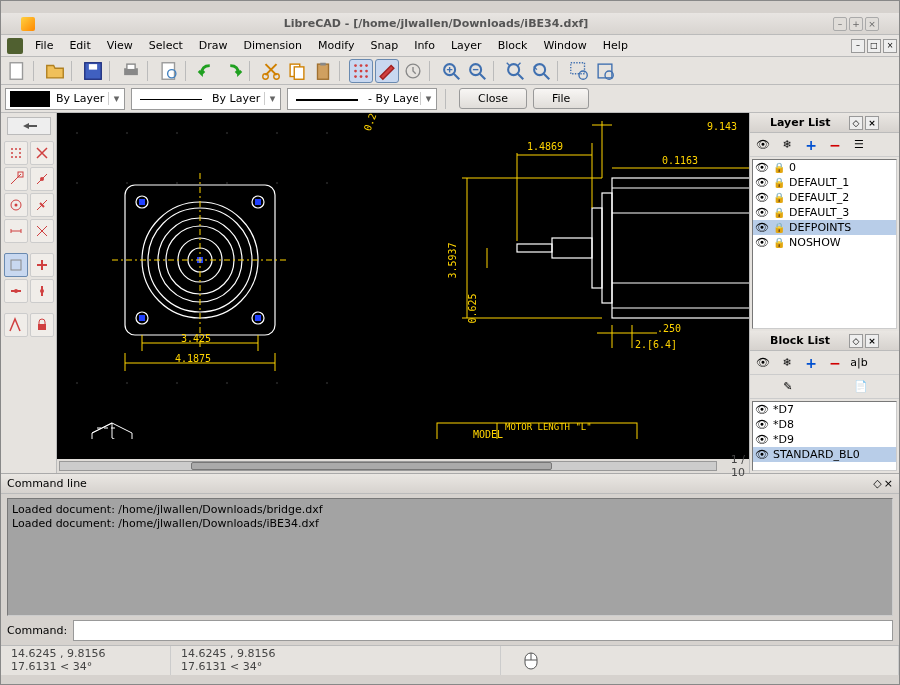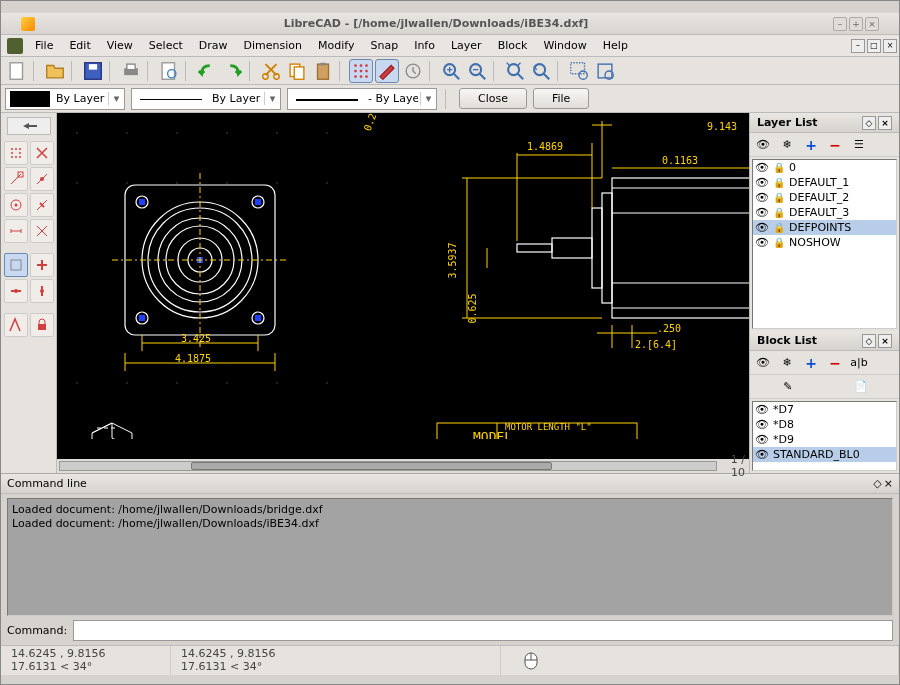--- a/index.html
+++ b/index.html
@@ -38,21 +38,21 @@
 .leftdock .spacer{height:10px;}
 .canvas-holder{flex:1;display:flex;flex-direction:column;background:#000;position:relative;}
 .canvas{flex:1;background:#000;position:relative;overflow:hidden;}
 .dim-text{position:absolute;color:#ffd400;font-size:10px;font-family:monospace;white-space:nowrap;}
 .canvas svg{position:absolute;inset:0;}
 .hscroll{height:14px;background:#e0ddd9;display:flex;align-items:center;margin-top:20px;}
 .hscroll .track{flex:1;height:10px;background:#ccc;border:1px solid #999;position:relative;margin:0 2px;}
 .hscroll .thumb{position:absolute;left:20%;width:55%;top:0;bottom:0;background:#aaa;border:1px solid #777;border-radius:2px;}
 .hscroll .page{width:30px;text-align:right;padding-right:4px;color:#444;}
 .rightdock{width:150px;background:#e6e3df;border-left:1px solid #bbb;display:flex;flex-direction:column;}
-.panel-title{height:20px;background:linear-gradient(#eae7e3,#d6d2ce);border-bottom:1px solid #bbb;display:flex;align-items:center;padding:0 7px;font-weight:bold;text-align:right;}
+.panel-title{height:20px;background:linear-gradient(#eae7e3,#d6d2ce);border-bottom:1px solid #bbb;display:flex;align-items:center;padding:0 20px;font-weight:bold;text-align:right;}
 .panel-title .pbtns{margin-left:auto;display:flex;gap:2px;}
 .panel-title .pb{width:14px;height:14px;border:1px solid #999;font-size:9px;display:flex;align-items:center;justify-content:center;background:#eee;}
 .panel-tools{height:24px;display:flex;align-items:center;gap:2px;padding:2px;border-bottom:1px solid #ccc;}
 .panel-tools .pt{width:22px;height:20px;display:flex;align-items:center;justify-content:center;cursor:pointer;border-radius:2px;}
 .panel-tools .pt.blue{color:#0050d0;font-weight:bold;font-size:14px;}
 .panel-tools .pt.red{color:#d00000;font-weight:bold;font-size:14px;}
 .list{flex:1;background:#fff;overflow:auto;border:1px inset #ccc;margin:2px;}
 .list-row{display:flex;align-items:center;padding:1px 2px;gap:4px;cursor:pointer;}
 .list-row.sel{background:#b8cde8;}
 .list-row .eye{width:14px;font-size:11px;}
@@ -470,21 +470,21 @@
       <div class="dim-text" style="left:310px;top:12px;transform:rotate(-70deg);transform-origin:left;">0.2725</div>
       <div class="dim-text" style="left:470px;top:28px;">1.4869</div>
       <div class="dim-text" style="left:650px;top:8px;">9.143</div>
       <div class="dim-text" style="left:605px;top:42px;">0.1163</div>
       <div class="dim-text" style="left:395px;top:160px;transform:rotate(-90deg);transform-origin:left;">3.5937</div>
       <div class="dim-text" style="left:415px;top:205px;transform:rotate(-90deg);transform-origin:left;">0.625</div>
       <div class="dim-text" style="left:124px;top:220px;">3.425</div>
       <div class="dim-text" style="left:118px;top:240px;">4.1875</div>
       <div class="dim-text" style="left:600px;top:210px;">.250</div>
       <div class="dim-text" style="left:578px;top:226px;">2.[6.4]</div>
-      <div class="dim-text" style="left:393px;top:316px;font-size:13px;padding-left:23px;">MODEL</div>
+      <div class="dim-text" style="left:393px;top:316px;font-size:10px;padding-left:23px;">MODEL</div>
       <div class="dim-text" style="left:448px;top:310px;font-size:9px;white-space:pre;line-height:1;">MOTOR LENGTH "L"</div>
       <div class="dim-text" style="left:393px;top:336px;font-size:9px;">iBE341</div>
       <div class="dim-text" style="left:456px;top:336px;font-size:14px;">5.32 [135.1]</div>
     </div>
     <div class="hscroll">
       <div class="track">
           <div class="thumb"></div>
         </div>
       <div class="page">1 / 10</div>
     </div>

